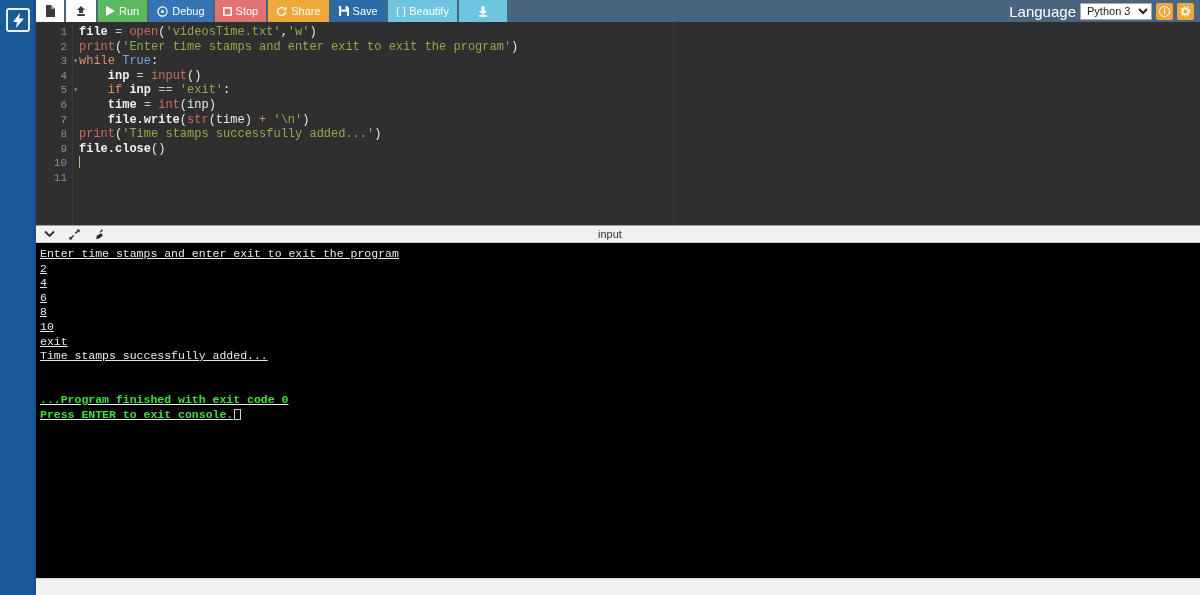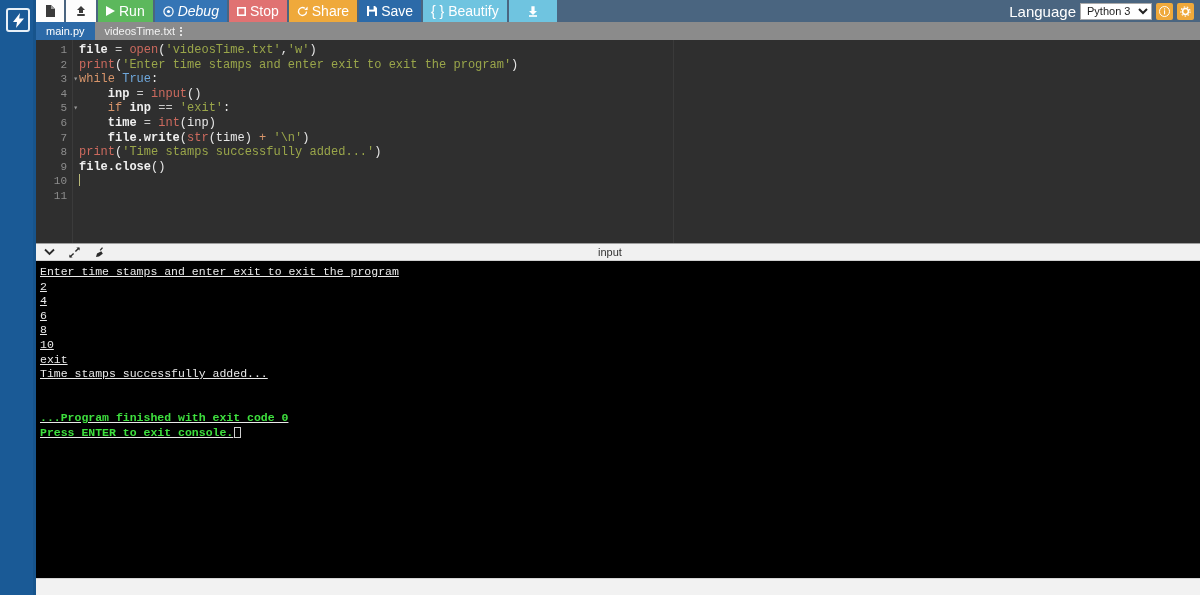--- a/index.html
+++ b/index.html
@@ -60,32 +60,32 @@
   }
   .tb-left { display: flex; align-items: stretch; }
   .btn {
     height: 22px;
     display: inline-flex;
     align-items: center;
     justify-content: center;
     gap: 4px;
     padding: 0 8px;
     margin-right: 2px;
-    font-size: 14px;
+    font-size: 11px;
     color: #ffffff;
     border: none;
     cursor: pointer;
     white-space: nowrap;
     font-family: "Liberation Sans", sans-serif;
     line-height: 1;
   }
   .btn-icon-only { padding: 0 9px; }
   .btn-white { background: #fdfdfd; color: #2b2b2b; }
   .btn-run { background: #5cb85c; }
-  .btn-debug { background: #3575b5; font-style: italic; }
+  .btn-debug { background: #3575b5; }
   .btn-stop { background: #e07272; }
   .btn-share { background: #efa93b; }
   .btn-save { background: #2c6aa8; }
   .btn-beautify { background: #6fc4e0; }
   .btn-download { background: #6fc4e0; padding: 0 18px; }
 
   .ic { display: inline-block; line-height: 1; }
   .ic svg { display: block; }
 
   .tb-right {
@@ -398,33 +398,20 @@
         </span>
         <span class="round-btn">
           <svg width="11" height="11" viewBox="0 0 11 11">
               <circle cx="5.5" cy="5.5" r="2.9" fill="none" stroke="#ffffff" stroke-width="1.5"></circle>
               <circle cx="5.5" cy="5.5" r="4.6" fill="none" stroke="#ffffff" stroke-width="1.1" stroke-dasharray="1.6 1.6"></circle>
             </svg>
         </span>
       </div>
     </div>
 
-    <div class="tabstrip">
-      <div class="tab active">
-        <span>main.py</span>
-      </div>
-      <div class="tab inactive">
-        <span>videosTime.txt</span>
-        <span class="kebab">
-            <i></i>
-            <i></i>
-            <i></i>
-          </span>
-      </div>
-    </div>
 
     <div class="editor">
       <div class="gutter">
         <div class="ln">1</div>
         <div class="ln">2</div>
         <div class="ln"><span>3</span><span class="fold">▾</span></div>
         <div class="ln">4</div>
         <div class="ln"><span>5</span><span class="fold">▾</span></div>
         <div class="ln">6</div>
         <div class="ln">7</div>

